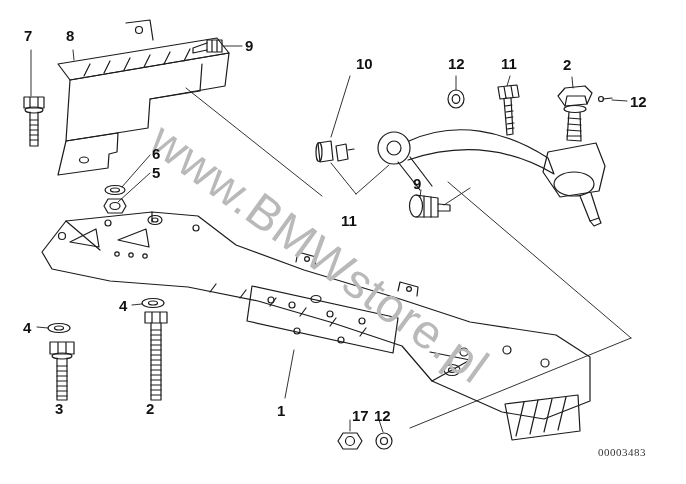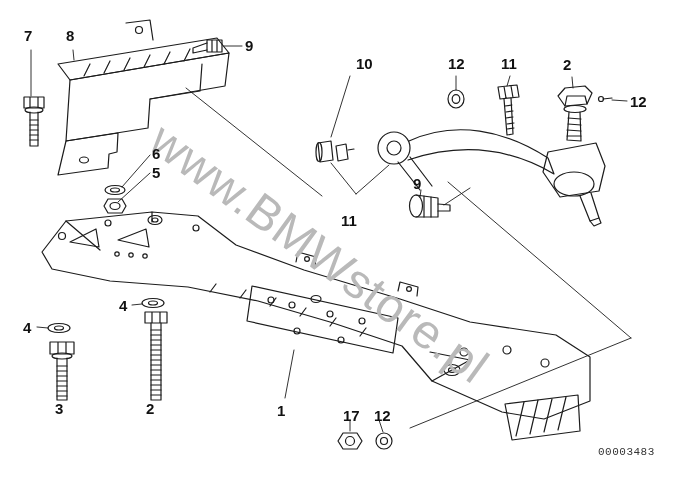--- a/index.html
+++ b/index.html
@@ -26,21 +26,21 @@
   .callout{
     position:absolute;
     font-weight:bold;
     font-size:15px;
     color:#111;
     line-height:1;
   }
   .part-code{
     position:absolute;
     left:598px;top:446px;
-    font-family:Liberation Mono, monospace;
+    font-family:Liberation Serif, serif;
     font-size:11px;
     color:#333;
     letter-spacing:0.5px;
   }
 </style>
 </head>
 <body>
 
 <div class="stage">
 
@@ -240,18 +240,18 @@
   <div class="callout" style="left:630px;top:94px">12</div>
   <div class="callout" style="left:152px;top:146px">6</div>
   <div class="callout" style="left:152px;top:165px">5</div>
   <div class="callout" style="left:413px;top:176px">9</div>
   <div class="callout" style="left:341px;top:213px">11</div>
   <div class="callout" style="left:23px;top:320px">4</div>
   <div class="callout" style="left:119px;top:298px">4</div>
   <div class="callout" style="left:55px;top:401px">3</div>
   <div class="callout" style="left:146px;top:401px">2</div>
   <div class="callout" style="left:277px;top:403px">1</div>
-  <div class="callout" style="left:343px;top:408px">17</div>
+  <div class="callout" style="left:352px;top:408px">17</div>
   <div class="callout" style="left:374px;top:408px">12</div>
 
   <div class="part-code">00003483</div>
 
 </div>
 
 </body></html>

